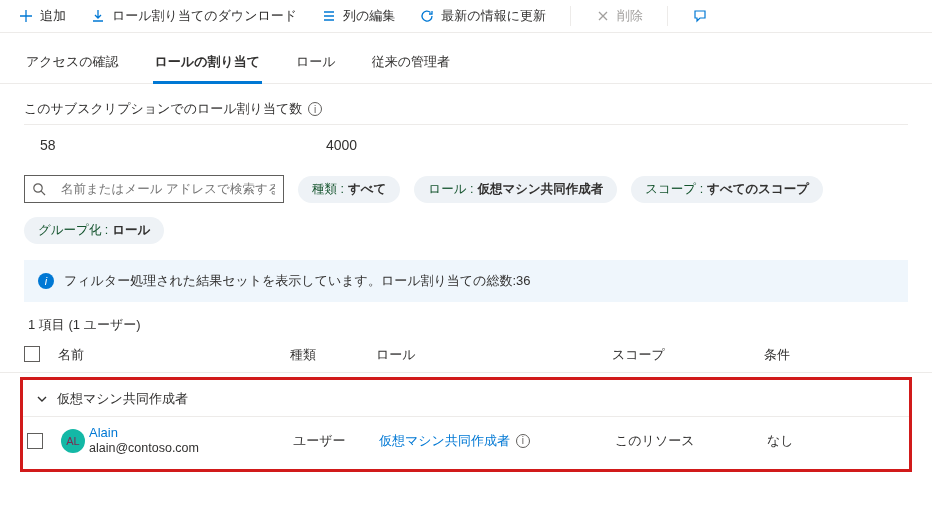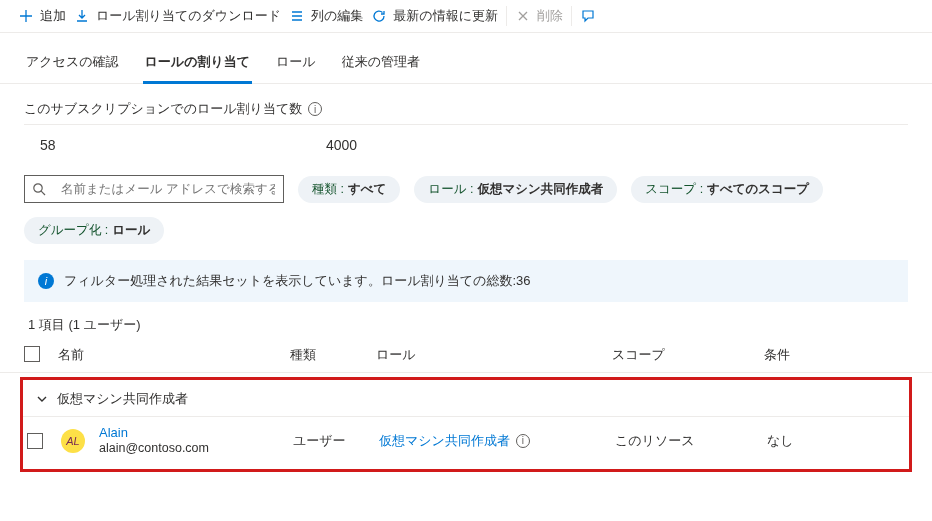--- a/index.html
+++ b/index.html
@@ -9,38 +9,38 @@
     font-size: 13px;
     color: #323130;
     background: #fff;
     width: 932px;
   }
   .toolbar {
     display: flex;
     align-items: center;
     padding: 6px 18px;
     border-bottom: 1px solid #edebe9;
-    gap: 8px;
+    gap: 24px;
   }
   .toolbar .tbtn {
     display: inline-flex;
     align-items: center;
     gap: 6px;
     color: #323130;
     cursor: pointer;
   }
   .toolbar .tbtn.disabled { color: #a19f9d; cursor: default; }
   .toolbar .sep {
     width: 1px; height: 20px; background: #edebe9;
   }
   .ic { display: inline-flex; width:16px; height:16px; align-items:center; justify-content:center; }
   .ic svg { width:16px; height:16px; }
   .tabs {
     display: flex;
-    gap: 22px;
+    gap: 32px;
     padding: 14px 24px 0 24px;
     border-bottom: 1px solid #edebe9;
   }
   .tab {
     padding: 6px 2px 10px 2px;
     color: #323130;
     cursor: pointer;
     border-bottom: 3px solid transparent;
     margin-bottom: -1px;
   }
@@ -122,23 +122,23 @@
     padding: 10px 8px 8px 12px;
     border-bottom:1px solid #edebe9;
   }
   .chev { display:inline-flex; width:14px; height:14px; }
   .chev svg{width:14px;height:14px;}
   .datarow {
     display:flex; align-items:center; padding:8px 4px 0 4px;
   }
   .avatar {
     width:24px; height:24px; border-radius:50%;
-    background:#fde047; color:#7a2b53;
+    background:#14b8a6; color:#7a2b53;
     font-size:11px; display:inline-flex;
-    align-items:center; justify-content:center; margin-right:14px;font-style:italic;
+    align-items:center; justify-content:center; margin-right:4px;
   }
   .namecell { display:flex; align-items:center; }
   .nameinfo { display:flex; flex-direction:column; line-height:1.25; }
   .nameinfo .nm { color:#0078d4; }
   .nameinfo .em { color:#323130; font-size:12.5px; }
   .rolecell { color:#0078d4; display:flex; align-items:center; gap:6px; }
 </style>
 </head>
 <body>
 

